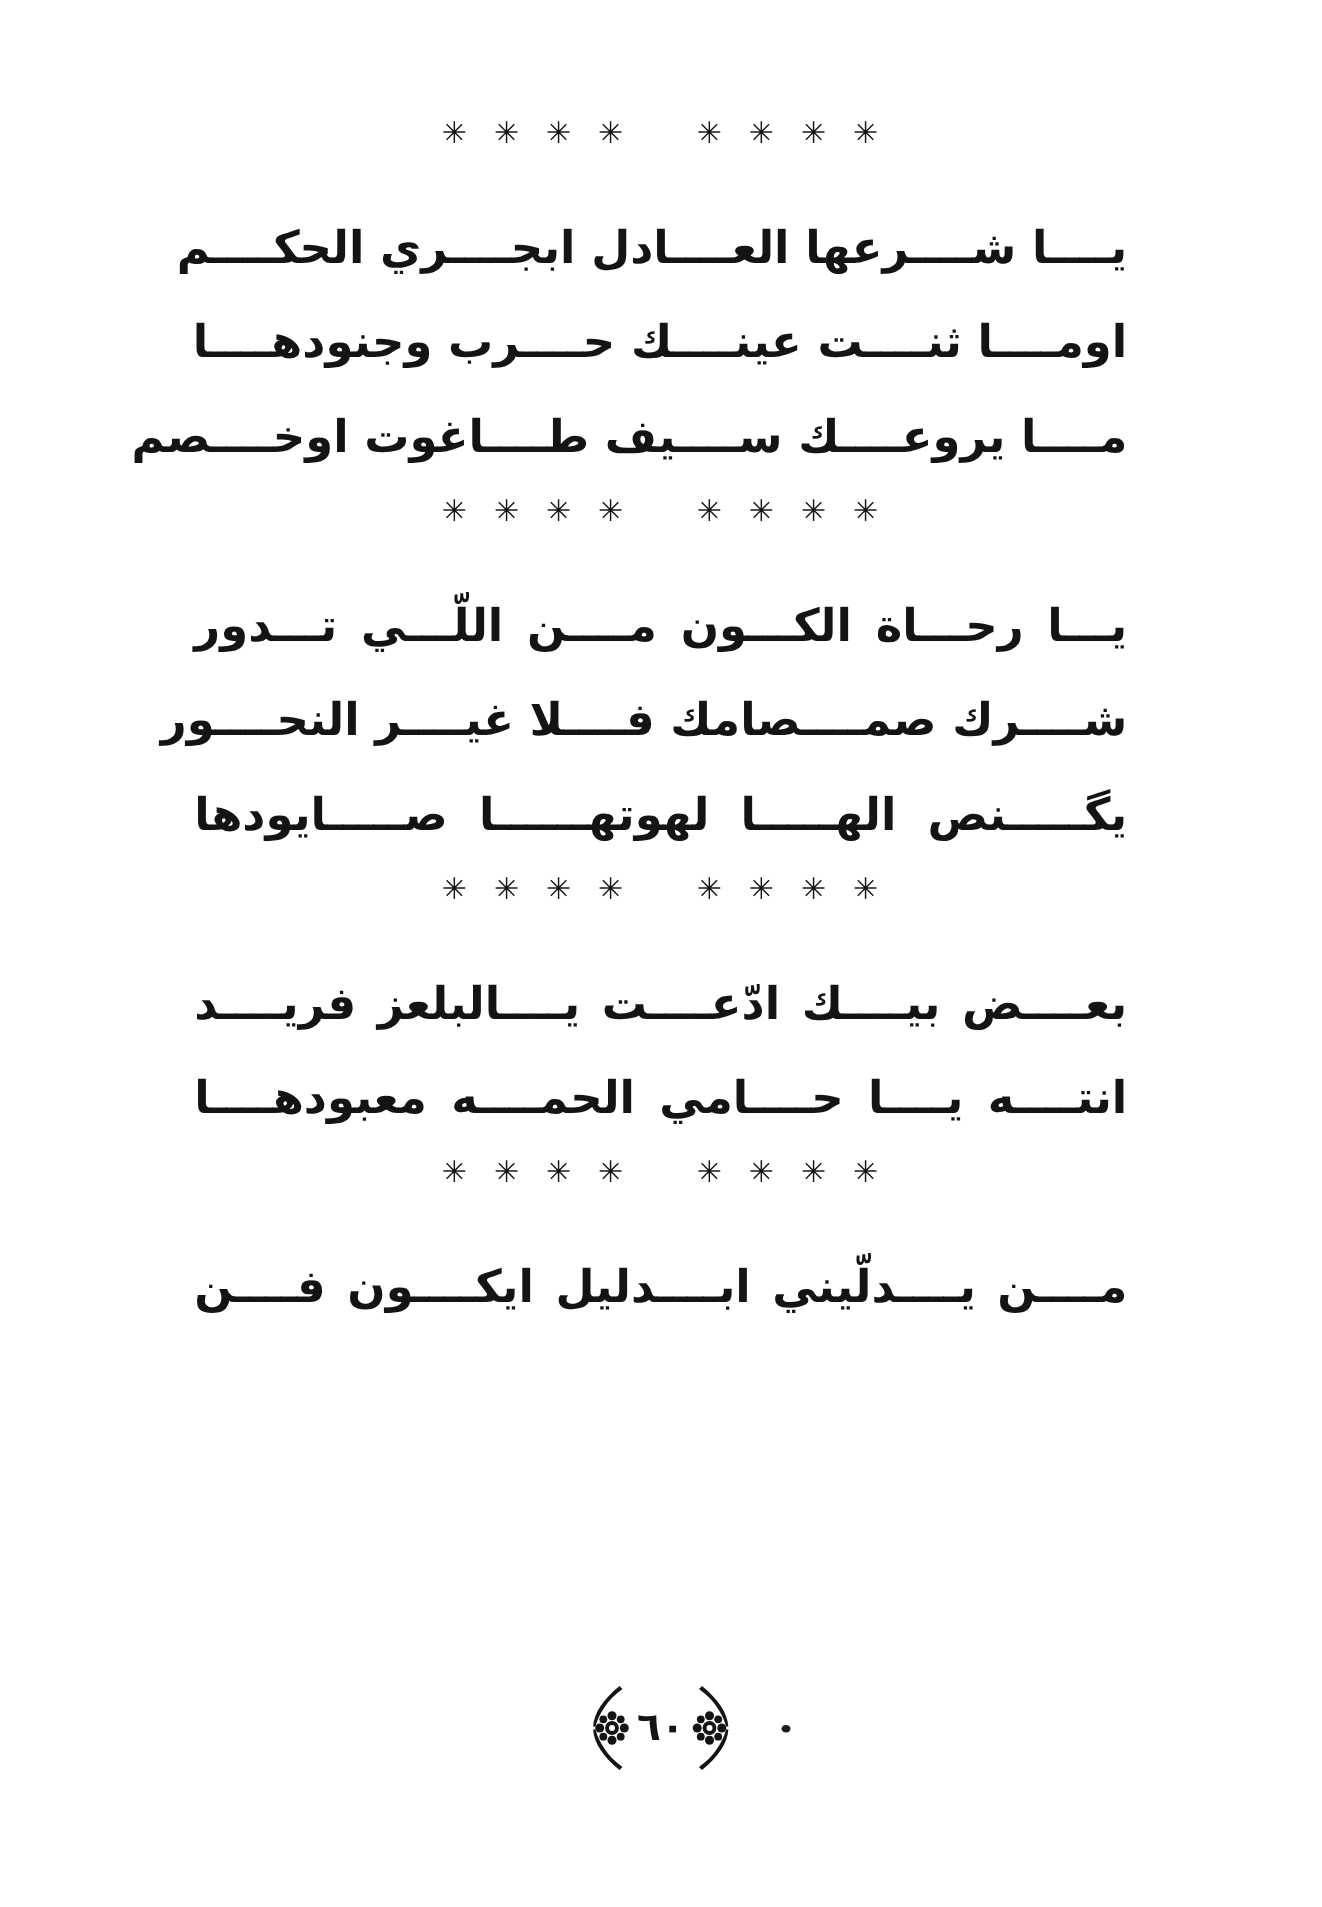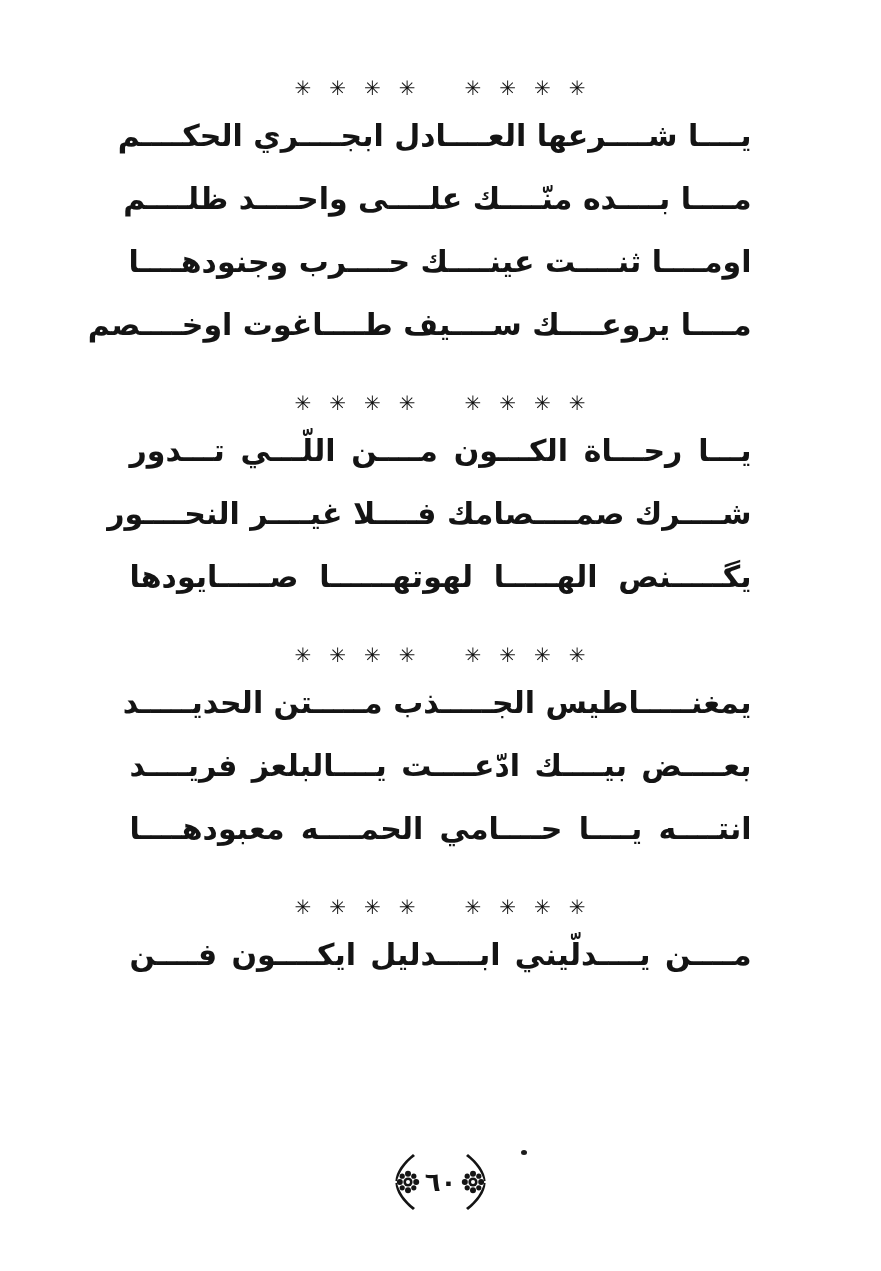--- a/index.html
+++ b/index.html
@@ -14,21 +14,21 @@
   }
   .content {
     width: 622px;
     margin: 0 auto;
     padding-top: 56px;
     direction: rtl;
   }
   .row-verse {
     height: 63px;
     display: flex;
-    align-items: flex-start;
+    align-items: flex-end;
   }
   .verse {
     width: 100%;
     direction: rtl;
     font-size: 30px;
     font-weight: bold;
     color: #141414;
     text-align: justify;
     text-align-last: justify;
     -moz-text-align-last: justify;
@@ -48,21 +48,21 @@
     font-weight: bold;
     color: #141414;
     word-spacing: 9px;
     letter-spacing: 1px;
     line-height: 1;
   }
   .pagenum {
     position: absolute;
     left: 0;
     right: 0;
-    top: 1151px;
+    top: 1121px;
     height: 62px;
     display: flex;
     align-items: center;
     justify-content: center;
     gap: 1px;
     text-align: right;
   }
   .pagenum .num {
     font-size: 26px;
     font-weight: bold;
@@ -90,23 +90,20 @@
 
     <div class="row-sep">
       <span class="sep-group">✳ ✳ ✳ ✳</span>
       <span class="sep-group">✳ ✳ ✳ ✳</span>
     </div>
 
     <div class="row-verse">
       <div class="verse" dir="rtl" lang="ar">يــــا شــــرعها العــــادل ابجــــري الحكــــم</div>
     </div>
     <div class="row-verse">
-      <div class="verse" dir="rtl" lang="ar">مــــا بــــده منّــــك علــــى واحــــد ظلــــم</div>
-    </div>
-    <div class="row-verse">
       <div class="verse" dir="rtl" lang="ar">اومــــا ثنــــت عينــــك حــــرب وجنودهــــا</div>
     </div>
     <div class="row-verse">
       <div class="verse" dir="rtl" lang="ar">مــــا يروعــــك ســــيف طــــاغوت اوخــــصم</div>
     </div>
 
     <div class="row-sep">
       <span class="sep-group">✳ ✳ ✳ ✳</span>
       <span class="sep-group">✳ ✳ ✳ ✳</span>
     </div>
@@ -119,23 +116,20 @@
     </div>
     <div class="row-verse">
       <div class="verse" dir="rtl" lang="ar">يگـــــنص الهـــــا لهوتهــــــا صـــــايودها</div>
     </div>
 
     <div class="row-sep">
       <span class="sep-group">✳ ✳ ✳ ✳</span>
       <span class="sep-group">✳ ✳ ✳ ✳</span>
     </div>
 
-    <div class="row-verse">
-      <div class="verse" dir="rtl" lang="ar">يمغنـــــاطيس الجـــــذب مـــــتن الحديـــــد</div>
-    </div>
     <div class="row-verse">
       <div class="verse" dir="rtl" lang="ar">بعــــض بيــــك ادّعــــت يــــالبلعز فريــــد</div>
     </div>
     <div class="row-verse">
       <div class="verse" dir="rtl" lang="ar">انتــــه يــــا حــــامي الحمــــه معبودهــــا</div>
     </div>
 
     <div class="row-sep">
       <span class="sep-group">✳ ✳ ✳ ✳</span>
       <span class="sep-group">✳ ✳ ✳ ✳</span>

